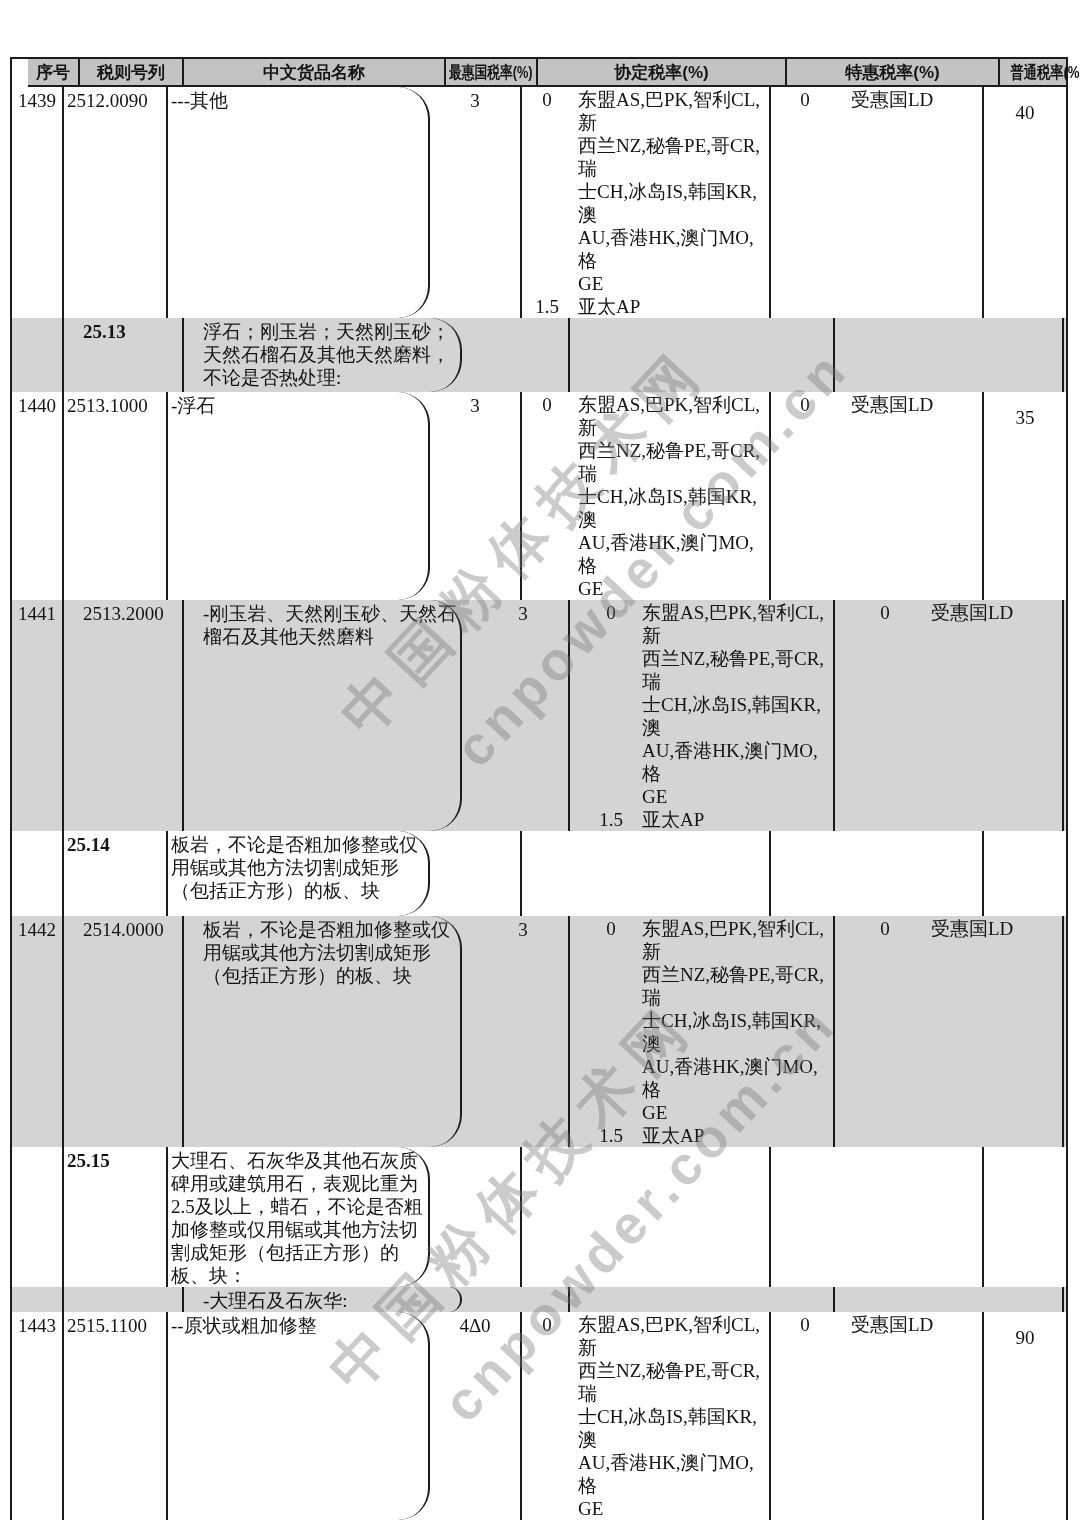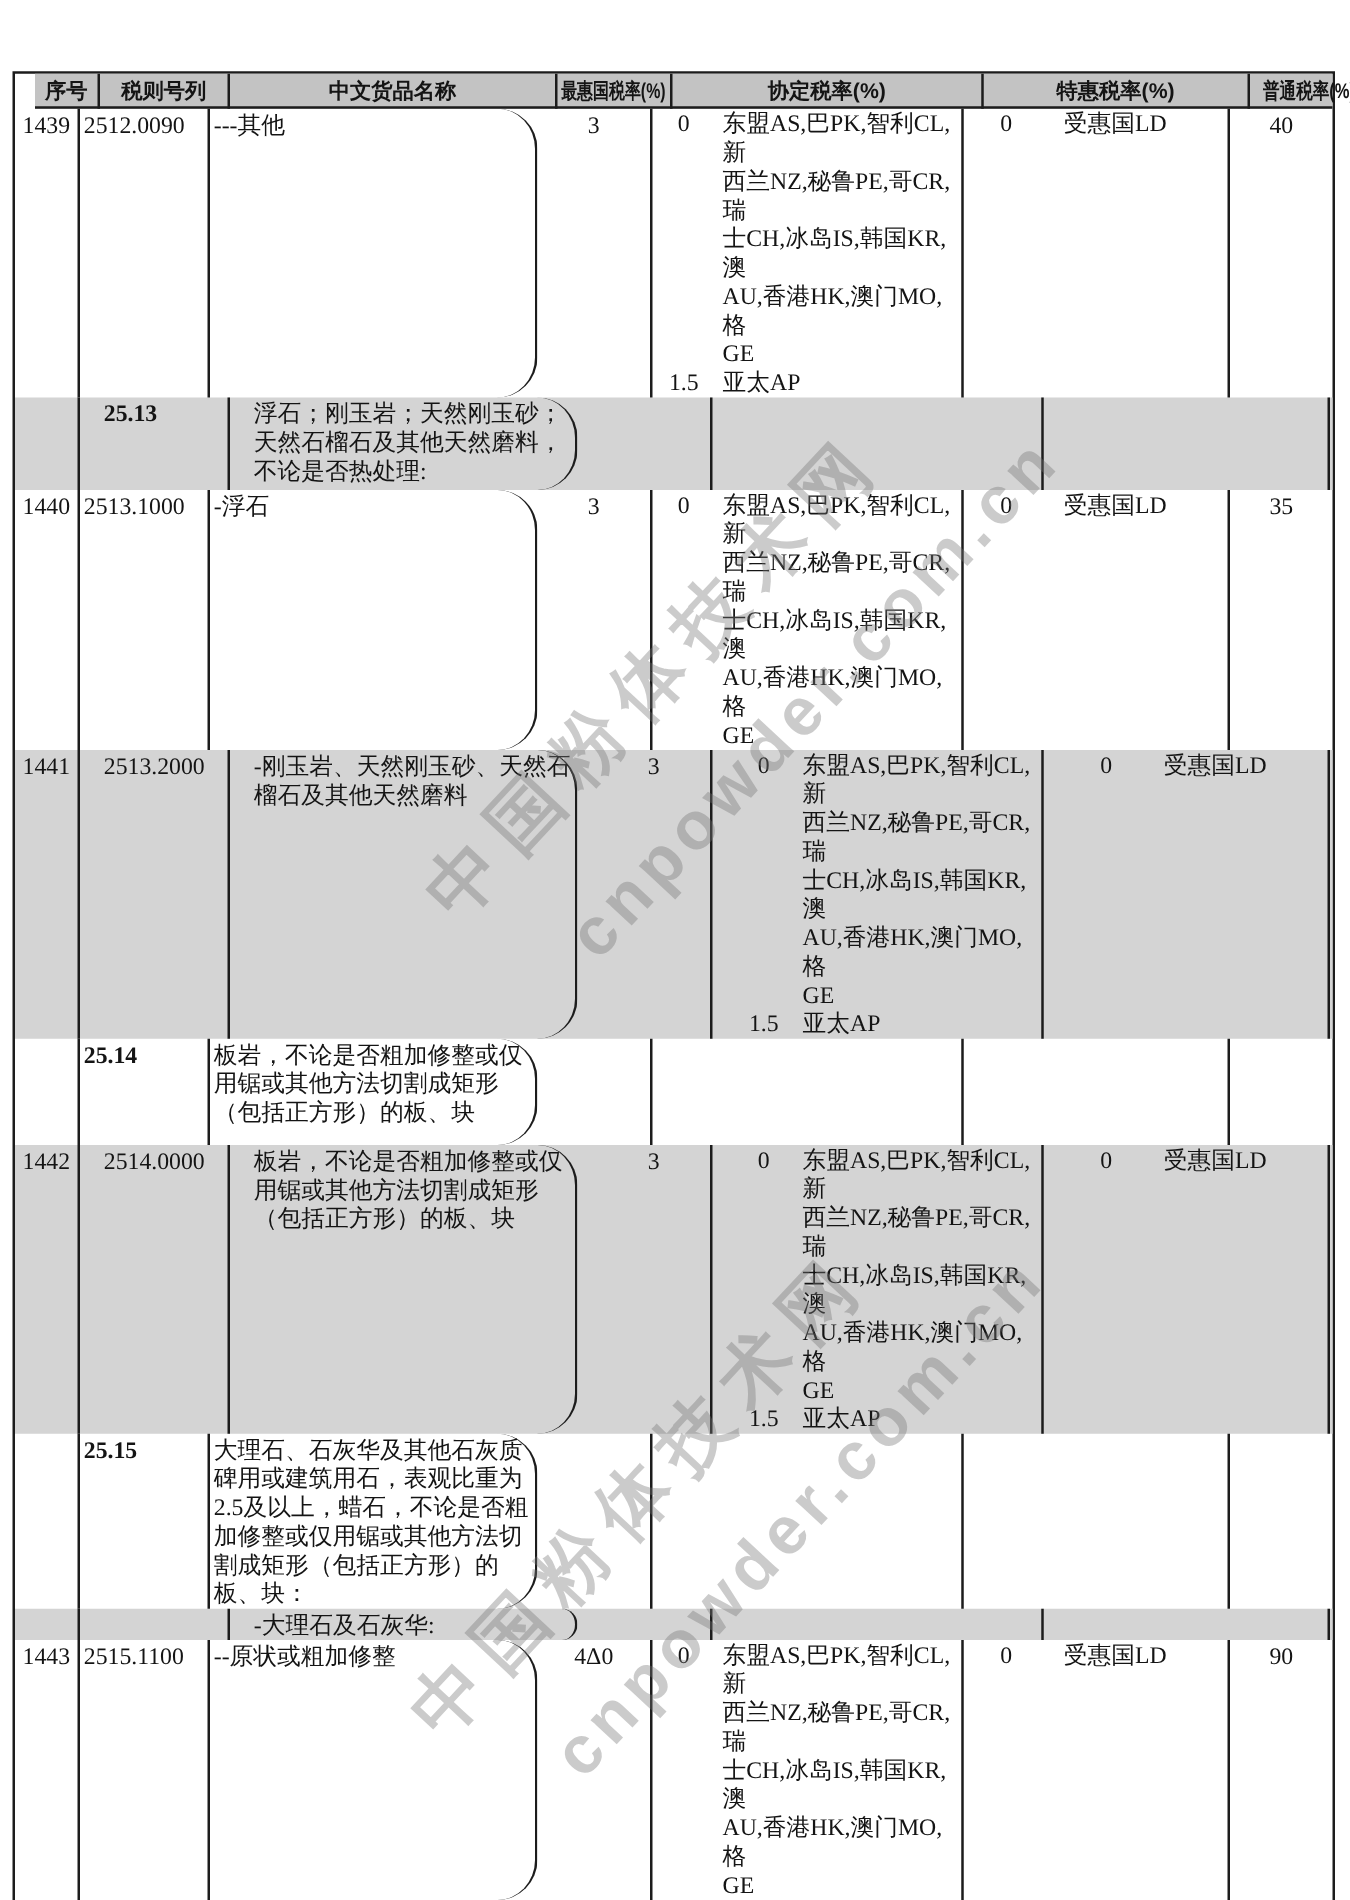--- a/index.html
+++ b/index.html
@@ -18,21 +18,21 @@
          font-family:"Liberation Sans","DejaVu Sans",sans-serif;font-weight:bold;
          font-size:17px;line-height:28px;white-space:nowrap;padding:0;}
   .hcell .sq1{transform:scaleX(.75);} 
   .hcell .sq2{transform:scaleX(.78);} 
   
   .c-seq{text-align:center;padding-top:2px;}
   .c-code{padding-left:3px;padding-top:2px;}
   .c-code.bold{font-weight:bold;}
   .c-name{padding-left:3px;padding-top:2px;border-radius:32px;}
   .c-mfn{text-align:center;padding-top:2px;}
-  .c-gen{text-align:center;padding-top:2px;}
+  .c-gen{text-align:center;padding-top:14px;}
   .rate-line{display:flex;align-items:flex-start;}
   .rate-val{flex:0 0 46px;text-align:center;}
   .pref .rate-val{flex:0 0 64px;}
   .rate-parties{flex:1;white-space:pre-line;padding-left:8px;}
   .pref .rate-parties{padding-left:14px;}
   
   .watermark{position:absolute;width:820px;text-align:center;transform:rotate(-47deg);
        color:rgba(118,118,118,.38);font-weight:bold;pointer-events:none;z-index:5;
        font-family:"Liberation Sans","DejaVu Sans",sans-serif;}
   .wm-cjk{font-size:58px;letter-spacing:14px;line-height:110px;white-space:nowrap;}

